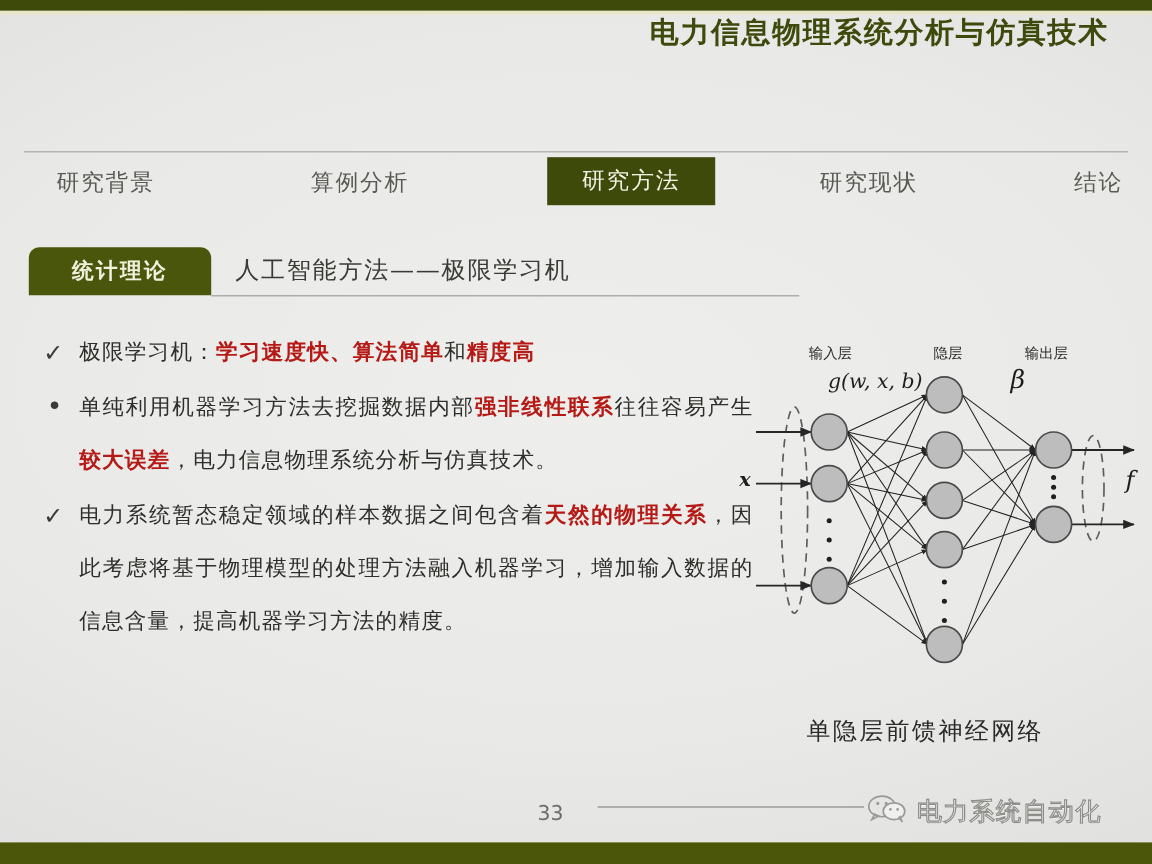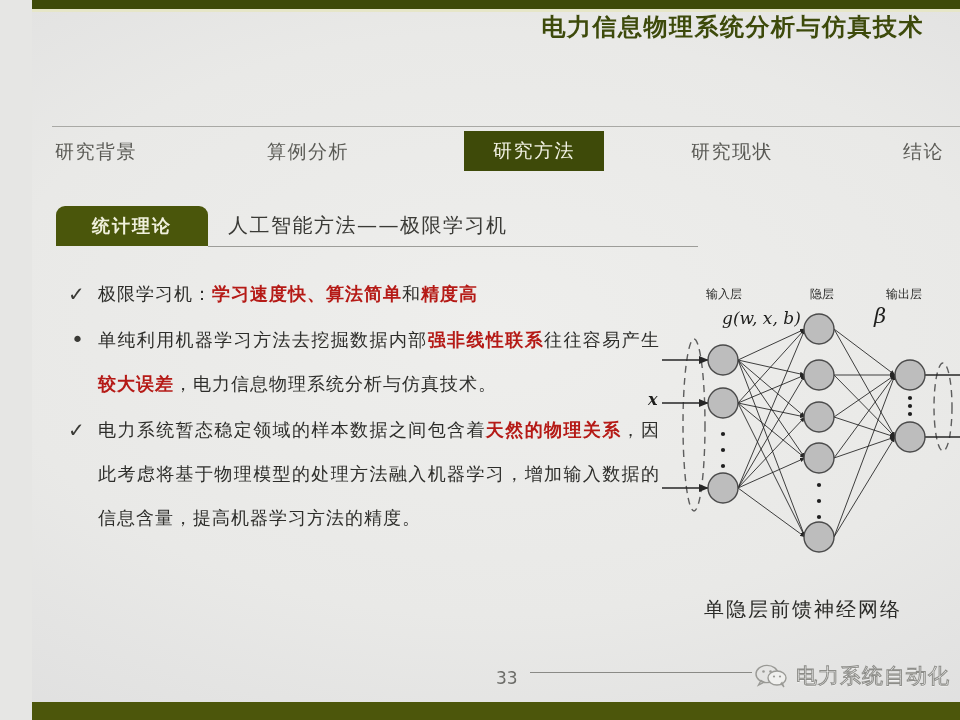--- a/index.html
+++ b/index.html
@@ -7,21 +7,20 @@
   body {
     font-family: "DejaVu Sans", sans-serif;
     background:#e6e6e4;
     position:relative;
     overflow:hidden;
   }
   .slide {
     position:absolute; inset:0;
     background:
       radial-gradient(ellipse 120% 90% at 50% 45%, #eeeeec 0%, #e9e9e7 45%, #dedede 80%, #d6d6d4 100%);
-    margin-left: 32px;
   }
   
   .bar-top {
     position:absolute; left:0; top:0; width:960px; height:9px;
     background:#3e4a09;
   }
   .bar-top-hl {
     position:absolute; left:0; top:9px; width:960px; height:3px;
     background:#e6e6c8;
   }
@@ -47,21 +46,21 @@
     color:#3d4a0b; letter-spacing:1px;
     white-space:nowrap;
   }
   .heading-rule {
     position:absolute; left:20px; top:126px; width:920px; height:1px;
     background:#a9a9a5;
   }
 
   
   .navbar {
-    position:absolute; left:4px; top:130px; width:920px; height:44px;
+    position:absolute; left:28px; top:130px; width:920px; height:44px;
   }
   .tab {
     position:absolute; top:4px;
     font-family:"DejaVu Serif", serif;
     font-size:19px;
     color:#5a5a55;
     letter-spacing:1.5px;
     white-space:nowrap;
     padding:5px 9px;
   }
@@ -145,31 +144,31 @@
   .m-f    { left:308px; top:116px; font-size:20px; }
   .fig-caption {
     position:absolute; left:42px; top:324px;
     font-family:"DejaVu Serif", serif;
     font-size:20px; color:#2b2b28; letter-spacing:2px;
     white-space:nowrap;
   }
 
   
   .page-no {
-    position:absolute; left:464px; top:668px;
+    position:absolute; left:448px; top:668px;
     font-family:"DejaVu Sans", sans-serif;
     font-size:17px; color:#6c6c68;
   }
   .footer-rule {
     position:absolute; left:498px; top:672px; width:222px; height:1px;
     background:#8a8a86;
   }
   .brand {
     position:absolute; left:722px; top:662px;
-    display:flex; align-items:center; gap:6px;
+    display:flex; gap:6px;
   }
   .brand-text {
     font-family:"DejaVu Serif", serif;
     font-size:21px; letter-spacing:1px;
     color:transparent;
     -webkit-text-stroke:1px #8d8d89;
     text-shadow:0 1px 0 #ffffff;
   }
 </style>
 </head>

